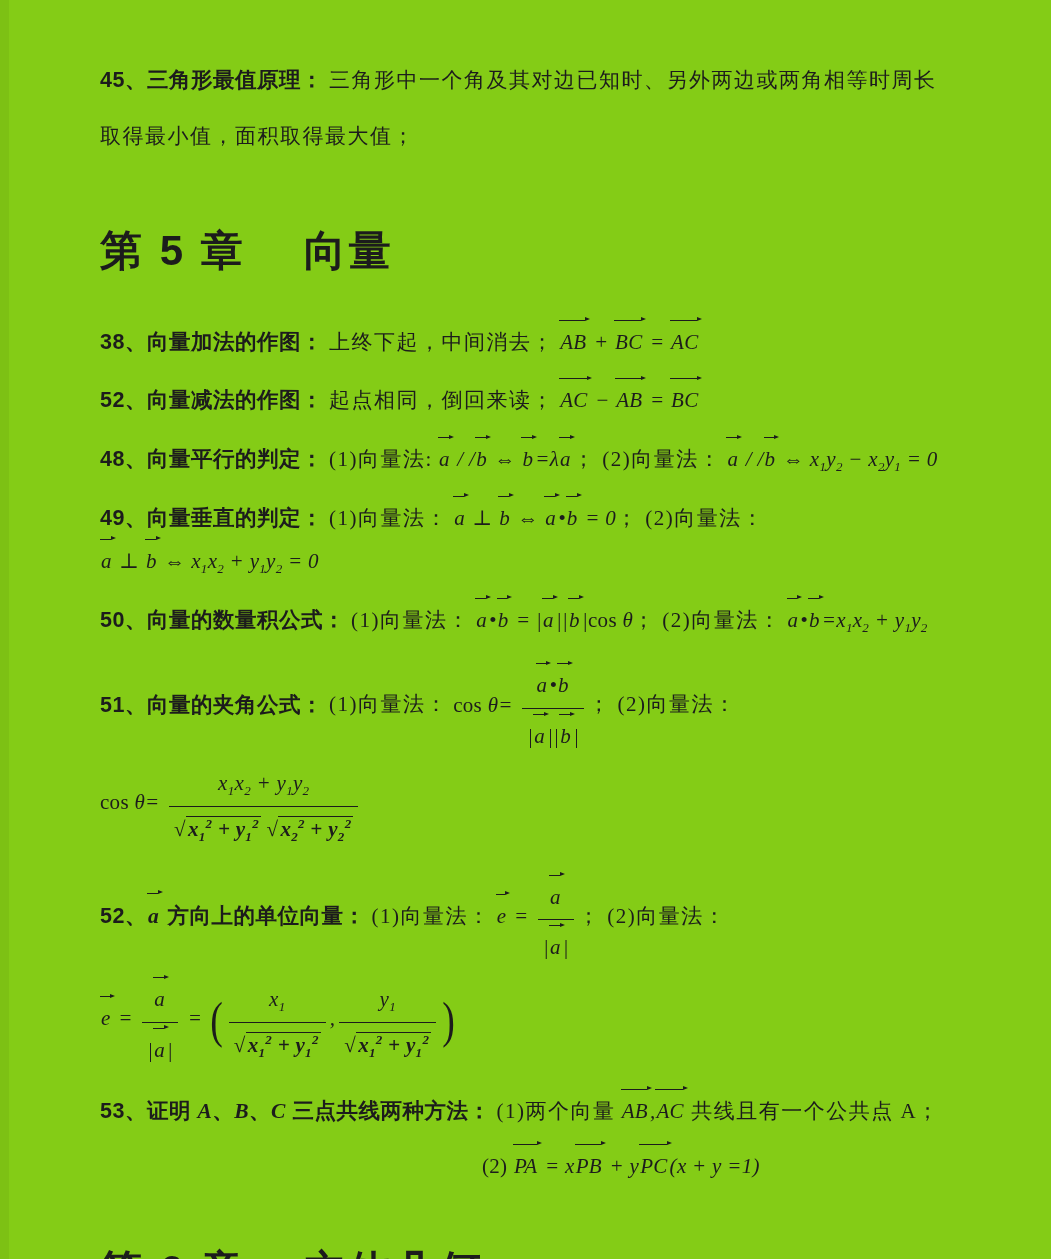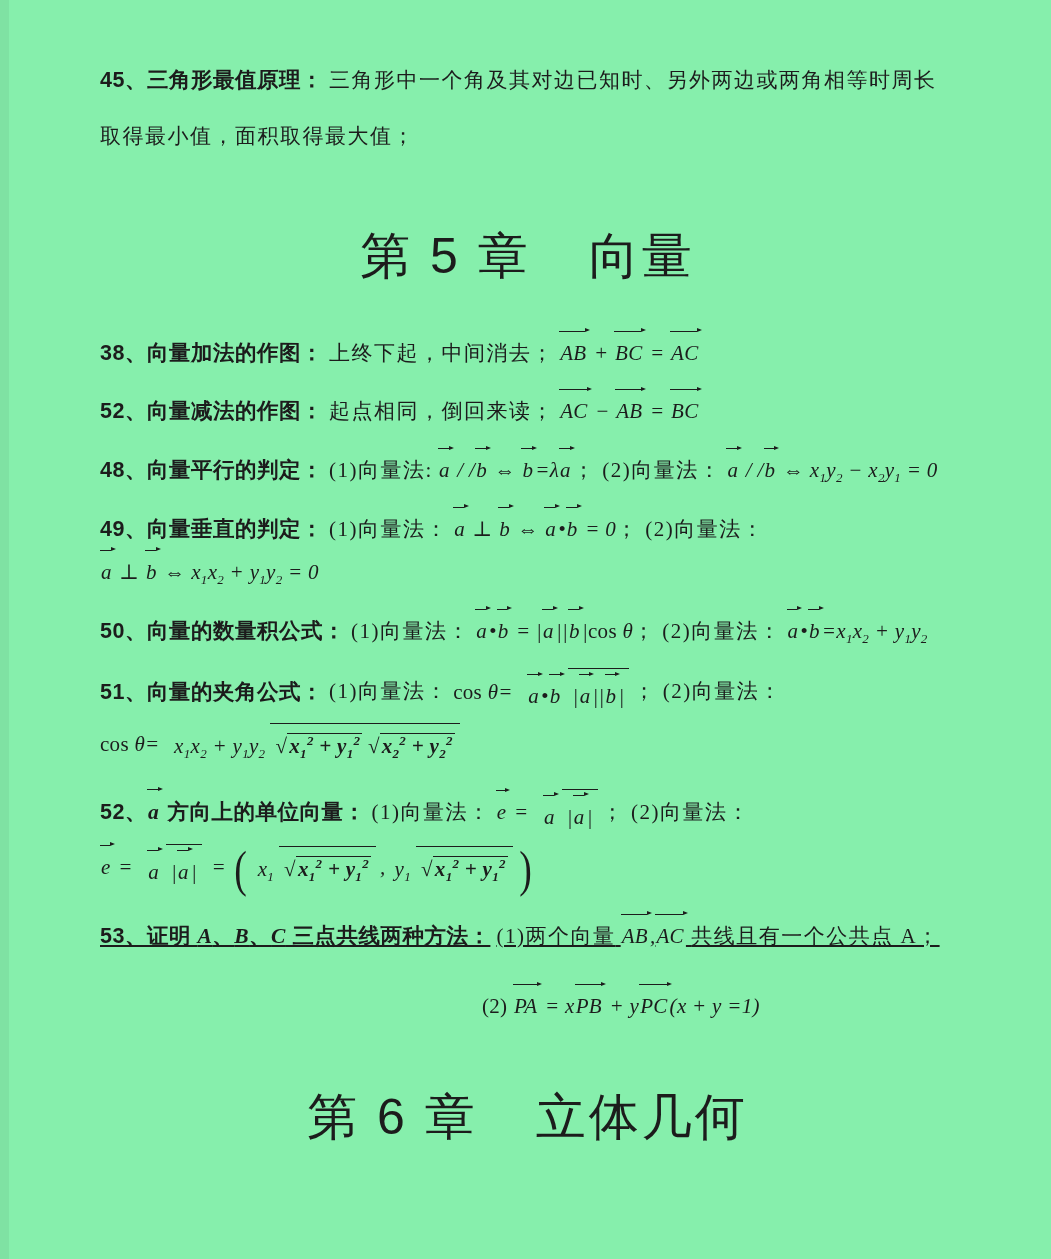--- a/index.html
+++ b/index.html
@@ -1,51 +1,51 @@
 <!DOCTYPE html>
 <html><head>
 <meta charset="utf-8">
 <style>
   html,body{margin:0;padding:0;background:#ffffff;}
-  .page{position:relative;width:1051px;height:1259px;background:#86efac;overflow:hidden;
+  .page{position:relative;width:1051px;height:1259px;background:#84cc16;overflow:hidden;
         color:#1c1c1c;font-family:"Liberation Serif","DejaVu Serif",serif;}
   .page .edge{position:absolute;left:0;top:0;bottom:0;width:9px;background:rgba(0,0,0,0.05);}
   .content{padding:52px 96px 30px 100px;}
 
   
   .item{font-size:21px;line-height:1.8;margin-bottom:16px;}
   .item.wrap{line-height:2.65;margin-bottom:34px;letter-spacing:0.5px;}
   .lbl{font-weight:bold;font-family:"Liberation Sans","DejaVu Sans",sans-serif;
        font-size:21.5px;letter-spacing:0.5px;margin-right:6px;}
   .cjk{font-style:normal;letter-spacing:1.5px;}
   .srf{font-family:"Liberation Serif","DejaVu Serif",serif;font-style:italic;}
 
   
-  .chapter{text-align:center;font-weight:normal;font-size:50px;margin:58px 0 40px 0;
+  .chapter{font-weight:bold;font-size:42px;margin:58px 0 40px 0;
            font-family:"Liberation Sans","DejaVu Sans",sans-serif;letter-spacing:3px;}
   .chapter .chname{margin-left:58px;}
 
   
   .math{font-family:"Liberation Serif","DejaVu Serif",serif;font-style:italic;
         letter-spacing:0.3px;white-space:nowrap;}
   .rm{font-style:normal;}
   sub,sup{font-size:0.62em;}
   .vec{display:inline-block;position:relative;font-style:italic;padding:1px 2px 0 1px;margin-top:4px;}
   .vec::before{content:'';position:absolute;left:0;right:3px;top:-3px;border-top:1.4px solid currentColor;}
   .vec::after{content:'';position:absolute;right:-2px;top:-5.6px;width:0;height:0;
               border-left:5px solid currentColor;border-top:2.6px solid transparent;border-bottom:2.6px solid transparent;}
-  .frac{display:inline-flex;flex-direction:row;text-align:center;vertical-align:middle;margin:2px 4px;}
+  .frac{display:inline-flex;flex-direction:column;text-align:center;vertical-align:middle;margin:2px 4px;}
   .frac .num{display:block;padding:5px 5px 3px;}
   .frac .den{display:block;border-top:1.5px solid currentColor;padding:4px 5px 0;}
   .rad{border-top:1.5px solid currentColor;padding:0 2px;font-weight:bold;}
   .bigp{font-size:2.4em;font-style:normal;font-weight:400;vertical-align:middle;line-height:0.8;
         display:inline-block;transform:scaleX(0.75);}
 
   .line2{margin-left:382px;margin-top:6px;margin-bottom:0;}
-  .mt0{margin-bottom:28px;text-decoration:underline;}
+  .mt0{margin-bottom:12px;}
 </style>
 </head>
 <body>
 
 <div class="page">
   <div class="edge"></div>
   <div class="content">
 
     <div class="item wrap">
       <span class="lbl">45、三角形最值原理：</span><span><span class="cjk">三角形中一个角及其对边已知时、另外两边或两角相等时周长取得最小值，面积取得最大值；</span></span>

